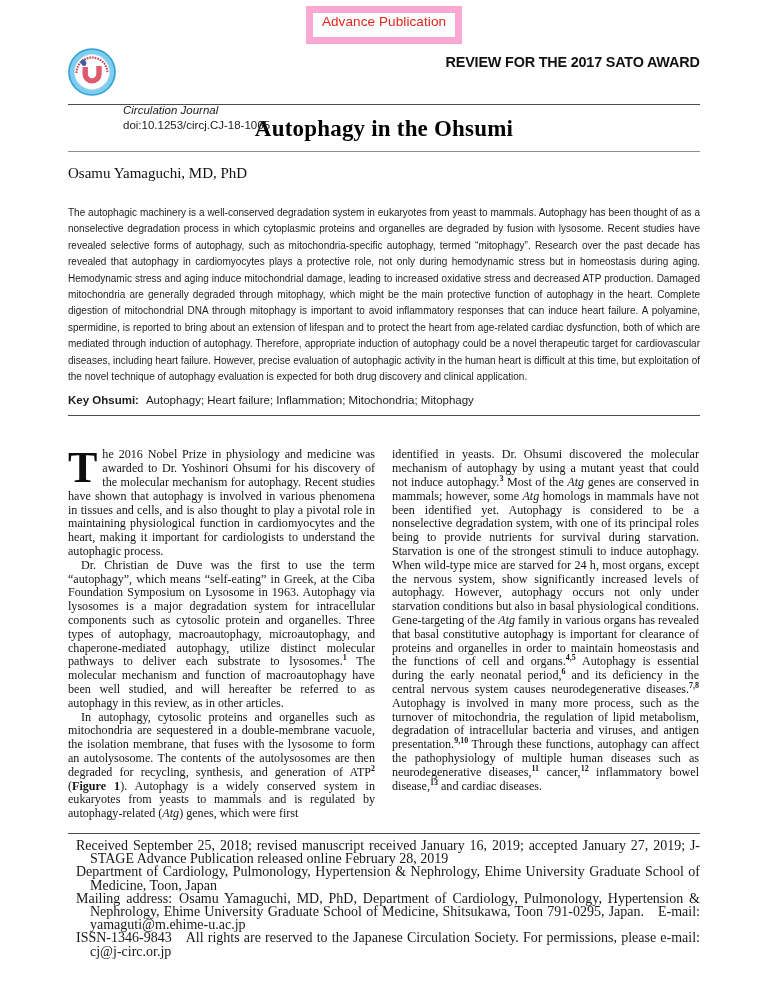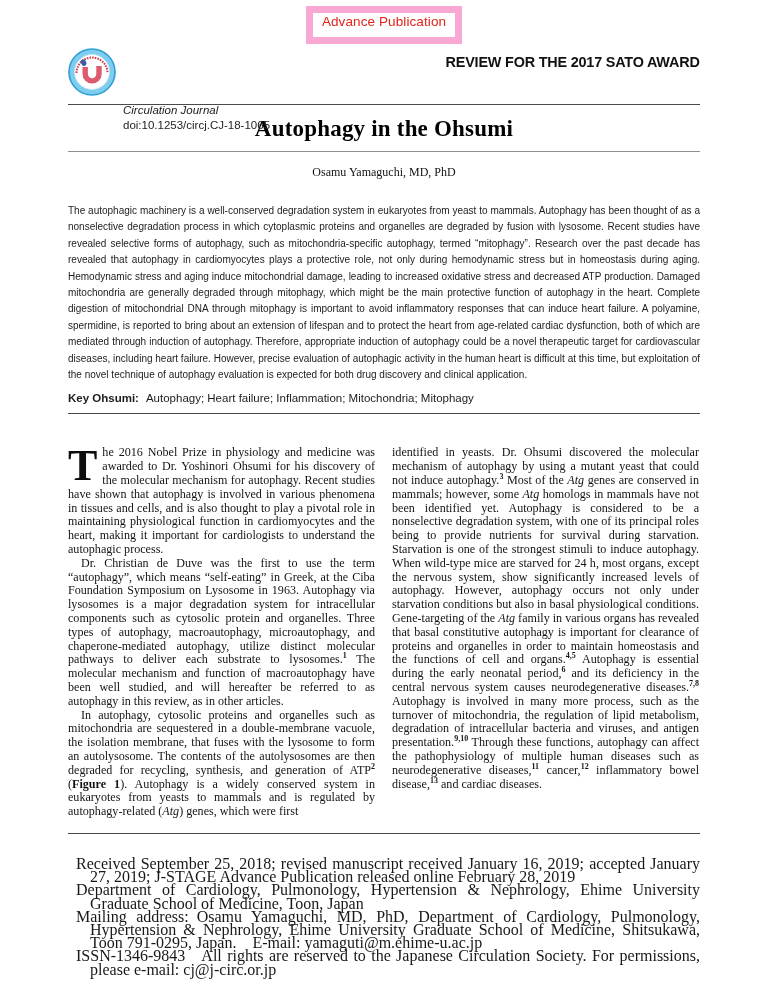--- a/index.html
+++ b/index.html
@@ -33,21 +33,21 @@
     transform:scaleX(0.96); transform-origin:right center;
   }
   .rule-header { border:none; border-top:1.2px solid #4a4a4a; margin-top:6px; }
 
   
   .title {
     text-align:center; font-weight:bold; font-size:23px; margin-top:11px;
     letter-spacing:0.2px; color:#000;
   }
   .rule-title { border:none; border-top:1px solid #8f8f8f; margin-top:9px; }
-  .author { text-align:center; font-size:12px; margin-top:13px; color:#111; }
+  .author { font-size:15px; margin-top:13px; color:#111; }
 
   
   .abstract {
     margin-top:23px;
     font-family:"Liberation Sans", sans-serif;
     font-size:10px; line-height:16.4px; text-align:justify; color:#1c1c1c;
   }
   .keywords {
     margin-top:9px; font-family:"Liberation Sans", sans-serif;
     font-size:11.5px; color:#1c1c1c;
@@ -69,22 +69,22 @@
   .dropcap {
     float:left; font-size:44px; line-height:37px; font-weight:bold;
     padding:1px 5px 0 0; color:#0d0d0d;
   }
   sup.ref { font-weight:bold; font-size:8px; line-height:0; }
   .col i, .abstract i { }
 
   
   .footer {
     position:absolute; left:68px; right:68px; top:833px;
-    border-top:1.2px solid #4a4a4a; padding-top:23px;
-    font-size:16px; line-height:13.2px; text-align:justify; color:#181818;
+    border-top:1.2px solid #4a4a4a; padding-top:5px;
+    font-size:14px; line-height:13.2px; text-align:justify; color:#181818;
   }
   .footer .entry { padding-left:22px; text-indent:-14px; }
 </style>
 </head>
 <body>
 
 <div class="page">
 
   <div class="banner-row">
     <span class="adv-banner">Advance Publication</span>

